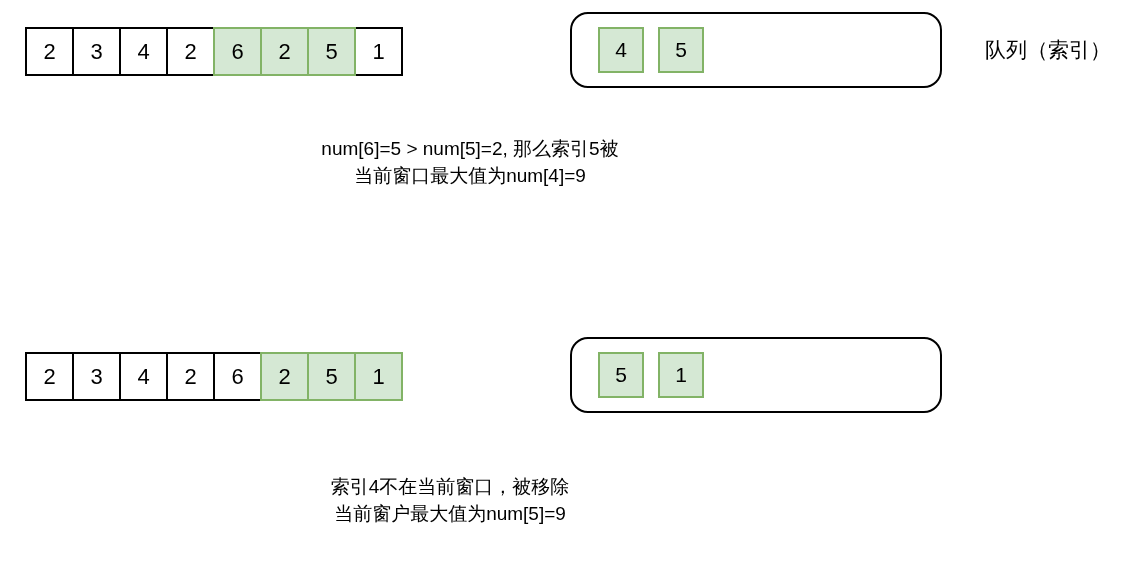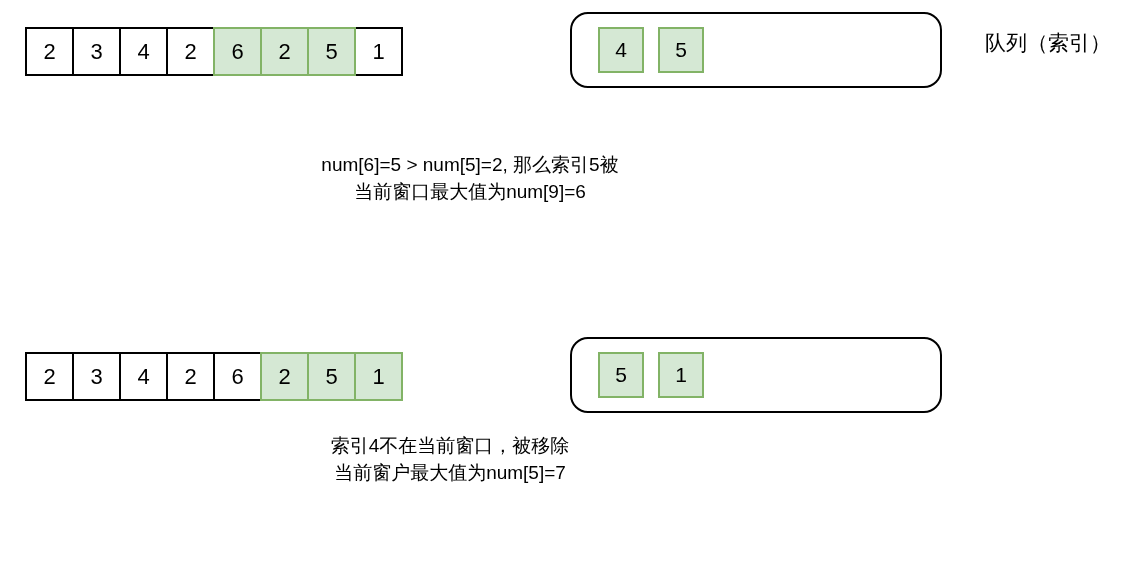--- a/index.html
+++ b/index.html
@@ -83,41 +83,41 @@
     <div class="cell hl">2</div>
     <div class="cell hl">5</div>
     <div class="cell">1</div>
   </div>
 
   <div class="queue-box" style="left:570px; top:12px;">
     <div class="queue-item">4</div>
     <div class="queue-item">5</div>
   </div>
 
-  <div class="queue-label" style="left:985px; top:29px;font-family:Liberation Mono, monospace;">队列（索引）</div>
+  <div class="queue-label" style="left:985px; top:36px;font-family:Liberation Mono, monospace;">队列（索引）</div>
 
-  <div class="caption" style="left:210px; top:135px; width:520px;margin-top:16px;">
+  <div class="caption" style="left:210px; top:135px; width:520px;">
     <div>num[6]=5  &gt; num[5]=2, 那么索引5被</div>
-    <div>当前窗口最大值为num[9]=6</div>
+    <div>当前窗口最大值为num[4]=9</div>
   </div>
 
   <div class="array-row" style="left:25px; top:352px;">
     <div class="cell">2</div>
     <div class="cell">3</div>
     <div class="cell">4</div>
     <div class="cell">2</div>
     <div class="cell">6</div>
     <div class="cell hl">2</div>
     <div class="cell hl">5</div>
     <div class="cell hl">1</div>
   </div>
 
   <div class="queue-box" style="left:570px; top:337px;">
     <div class="queue-item">5</div>
     <div class="queue-item">1</div>
   </div>
 
-  <div class="caption" style="left:190px; top:432px; width:520px;">
+  <div class="caption" style="left:190px; top:473px; width:520px;">
     <div>索引4不在当前窗口，被移除</div>
-    <div>当前窗户最大值为num[5]=7</div>
+    <div>当前窗户最大值为num[5]=9</div>
   </div>
 
 </div>
 
 </body></html>

